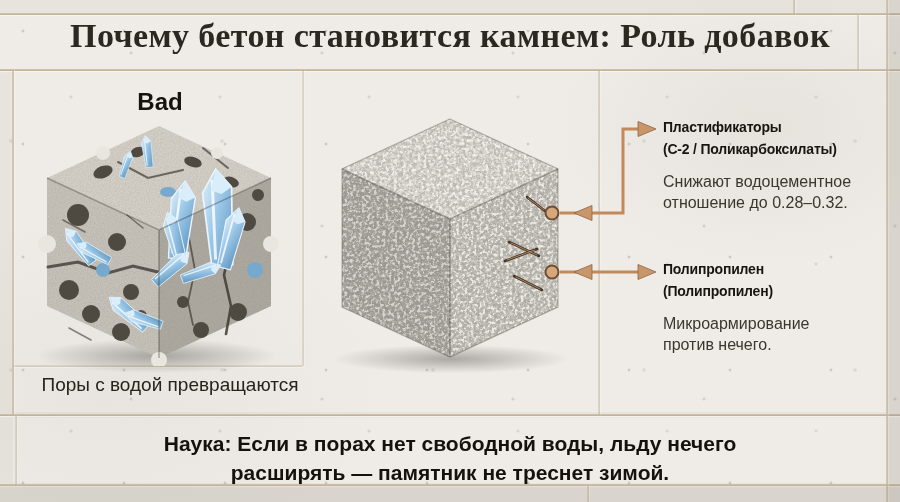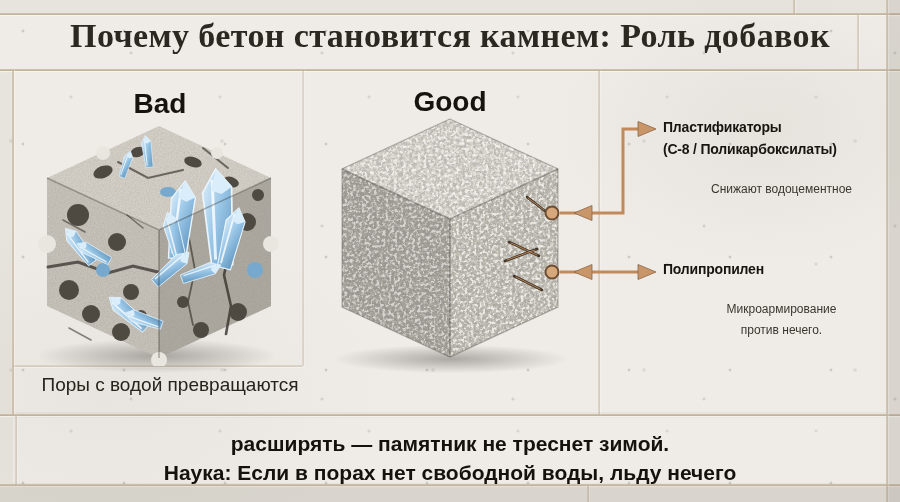--- a/index.html
+++ b/index.html
@@ -23,29 +23,29 @@
   .tile-light{position:absolute;background:rgba(255,255,255,.32);}
   .edge-dark{position:absolute;background:rgba(95,88,78,.10);}
   .hjoint{position:absolute;height:2px;background:linear-gradient(#cfc0aa,#b6a48b);box-shadow:0 1px 1px rgba(255,255,255,.65);opacity:.85;}
   .vjoint{position:absolute;width:2px;background:linear-gradient(90deg,#cfc0ab,#b9a890);box-shadow:1px 0 1px rgba(255,255,255,.5);opacity:.7;}
 
   .title{
     position:absolute;top:17px;left:0;right:0;text-align:center;
     font-family:Liberation Serif, serif;font-weight:bold;font-size:34px;
     letter-spacing:.4px;color:#2b2822;white-space:nowrap;
   }
-  .col-label{position:absolute;width:240px;text-align:center;font-weight:bold;font-size:28px;color:#15130e;}
+  .col-label{position:absolute;width:240px;text-align:center;font-weight:bold;font-size:24px;color:#15130e;}
   .cube-shadow{position:absolute;background:radial-gradient(ellipse at center, rgba(35,32,26,.33), rgba(35,32,26,0) 68%);}
   .caption{
     position:absolute;left:29px;top:372px;width:282px;text-align:center;
     font-size:19px;line-height:25px;color:#26231d;
   }
   .ann{position:absolute;left:663px;width:237px;}
   .ann-title{font-size:14px;font-weight:bold;line-height:22px;color:#17150f;letter-spacing:-.2px;}
-  .ann-body{font-size:12px;line-height:21px;color:#3a372f;margin-top:19px;text-align:center;}
+  .ann-body{font-size:16px;line-height:21px;color:#3a372f;margin-top:11px;}
   .footer{
     position:absolute;left:0;right:0;top:429px;text-align:center;
     font-weight:bold;font-size:21px;line-height:29px;color:#14120c;
   }
   .footer span{display:block;}
   svg{position:absolute;}
 </style>
 </head>
 <body>
 
@@ -69,21 +69,20 @@
   <div class="vjoint" style="left:857px;top:14px;height:56px;opacity:.5;"></div>
   <div class="vjoint" style="left:793px;top:0;height:14px;opacity:.6;"></div>
   <div class="vjoint" style="left:886px;top:0;height:502px;"></div>
   <div class="vjoint" style="left:587px;top:485px;height:17px;opacity:.5;"></div>
   <div class="edge-dark" style="left:888px;top:0;width:12px;height:502px;"></div>
   <div class="edge-dark" style="left:0;top:486px;width:900px;height:16px;"></div>
 
   <div class="title">Почему бетон становится камнем: Роль добавок</div>
 
   <div class="col-label" style="left:40px;top:88px;">Bad</div>
-  <div class="col-label" style="left:330px;top:86px;">Good</div>
 
   <div class="cube-shadow" style="left:32px;top:338px;width:250px;height:36px;"></div>
   <div class="cube-shadow" style="left:328px;top:344px;width:246px;height:30px;"></div>
 
   <svg style="left:33px;top:120px;width:252px;height:246px;" viewBox="0 0 252 246">
     <defs>
       <linearGradient id="iceG" x1="0" y1="0" x2="1" y2="1">
         <stop offset="0" stop-color="#e3f2fc"></stop>
         <stop offset="0.45" stop-color="#9cc8e8"></stop>
         <stop offset="1" stop-color="#5890bb"></stop>
@@ -210,38 +209,40 @@
       <path d="M20,159 H99" stroke="#c18a5b" stroke-width="3" fill="none"></path>
       <circle cx="12" cy="159" r="6.5" fill="#d6a77a" stroke="#6e4e32" stroke-width="2"></circle>
       <polygon points="34,159 52,151.5 52,166.5" fill="#c9966a" stroke="#8d6543" stroke-width="0.8"></polygon>
       <polygon points="116,159 98,151.5 98,166.5" fill="#c9966a" stroke="#8d6543" stroke-width="0.8"></polygon>
     </g>
   </svg>
 
   <div class="ann" style="top:116px;">
     <div class="ann-title">
       <div>Пластификаторы</div>
-      <div>(С-8 / Поликарбоксилаты)</div>
+      <div>(С-2 / Поликарбоксилаты)</div>
     </div>
     <div class="ann-body">
       <div>Снижают водоцементное</div>
+      <div>отношение до 0.28–0.32.</div>
     </div>
   </div>
   <div class="ann" style="top:258px;">
     <div class="ann-title">
       <div>Полипропилен</div>
+      <div>(Полипропилен)</div>
     </div>
     <div class="ann-body">
       <div>Микроармирование</div>
       <div>против нечего.</div>
     </div>
   </div>
 
   <div class="caption">
     <div>Поры с водой превращаются</div>
   </div>
 
   <div class="footer">
+    <span>Наука: Если в порах нет свободной воды, льду нечего</span>
     <span>расширять — памятник не треснет зимой.</span>
-    <span>Наука: Если в порах нет свободной воды, льду нечего</span>
   </div>
 
 </div>
 
 </body></html>

